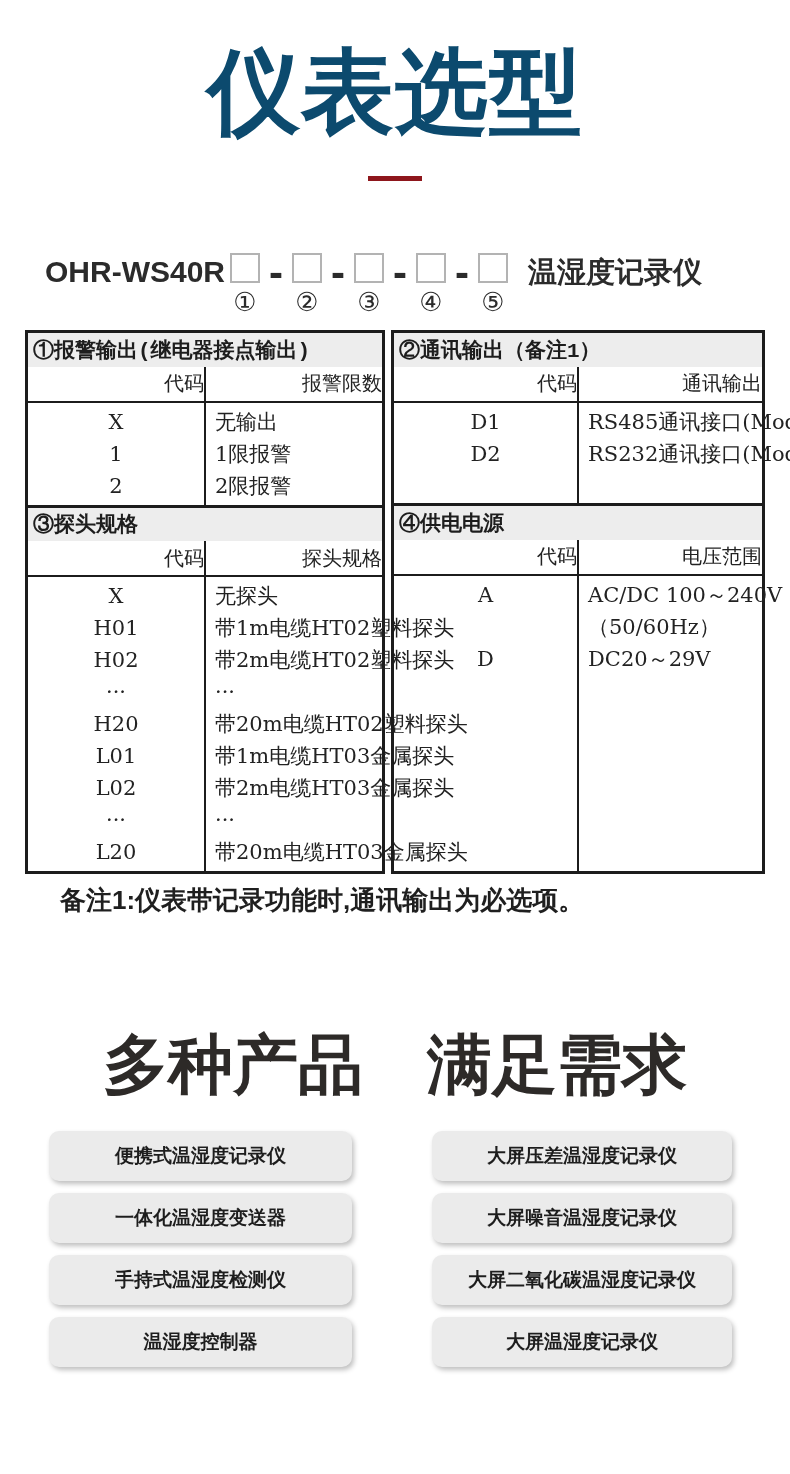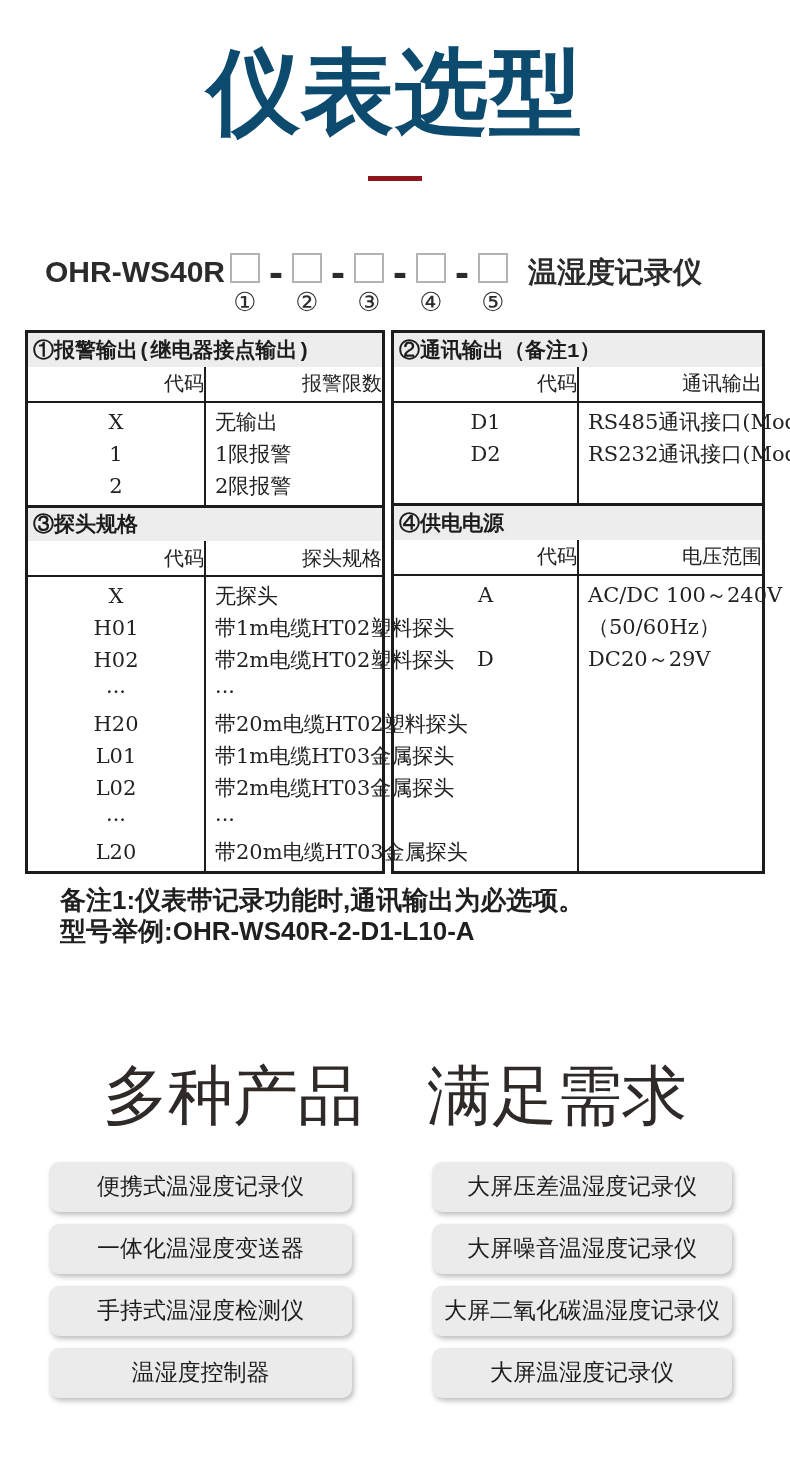--- a/index.html
+++ b/index.html
@@ -132,42 +132,42 @@
   }
 
   
   .products-heading {
     margin-top: 112px;
     display: flex;
     justify-content: center;
     align-items: baseline;
     font-size: 65px;
     line-height: 1.15;
-    font-weight: 400;
+    font-weight: 700;
     color: #2d2a28;
   }
   .products-heading .part1 { margin-right: 64px; }
   .products-grid {
     margin: 28px 58px 0 49px;
     display: flex;
     justify-content: space-between;
   }
   .btn-col { display: flex; flex-direction: column; gap: 12px; }
   .btn-col.left  { width: 303px; }
   .btn-col.right { width: 300px; }
   .product-btn {
     height: 50px;
     background: #ebebeb;
     border-radius: 10px;
     box-shadow: 2px 3px 5px rgba(0,0,0,0.25);
     display: flex;
     align-items: center;
     justify-content: center;
-    font-size: 23px;
-    font-weight: 400;
+    font-size: 19px;
+    font-weight: 700;
     color: #1d1d1d;
     white-space: nowrap;
     cursor: pointer;
   }
 </style>
 </head>
 <body>
 
 <h1 class="page-title">仪表选型</h1>
 <div class="title-underline"></div>
@@ -311,21 +311,20 @@
               <div class="ln">DC20～29V</div>
             </div>
           </td>
         </tr>
       </tbody>
   </table>
 </div>
 
 <div class="notes">
   <div>备注1:仪表带记录功能时,通讯输出为必选项。</div>
-  <div>型号举例:OHR-WS40R-2-D1-L10-A</div>
 </div>
 
 <div class="products-heading">
   <span class="part1">多种产品</span>
   <span class="part2">满足需求</span>
 </div>
 
 <div class="products-grid">
   <div class="btn-col left" id="btn-col-left">
       <div class="product-btn">便携式温湿度记录仪</div>

